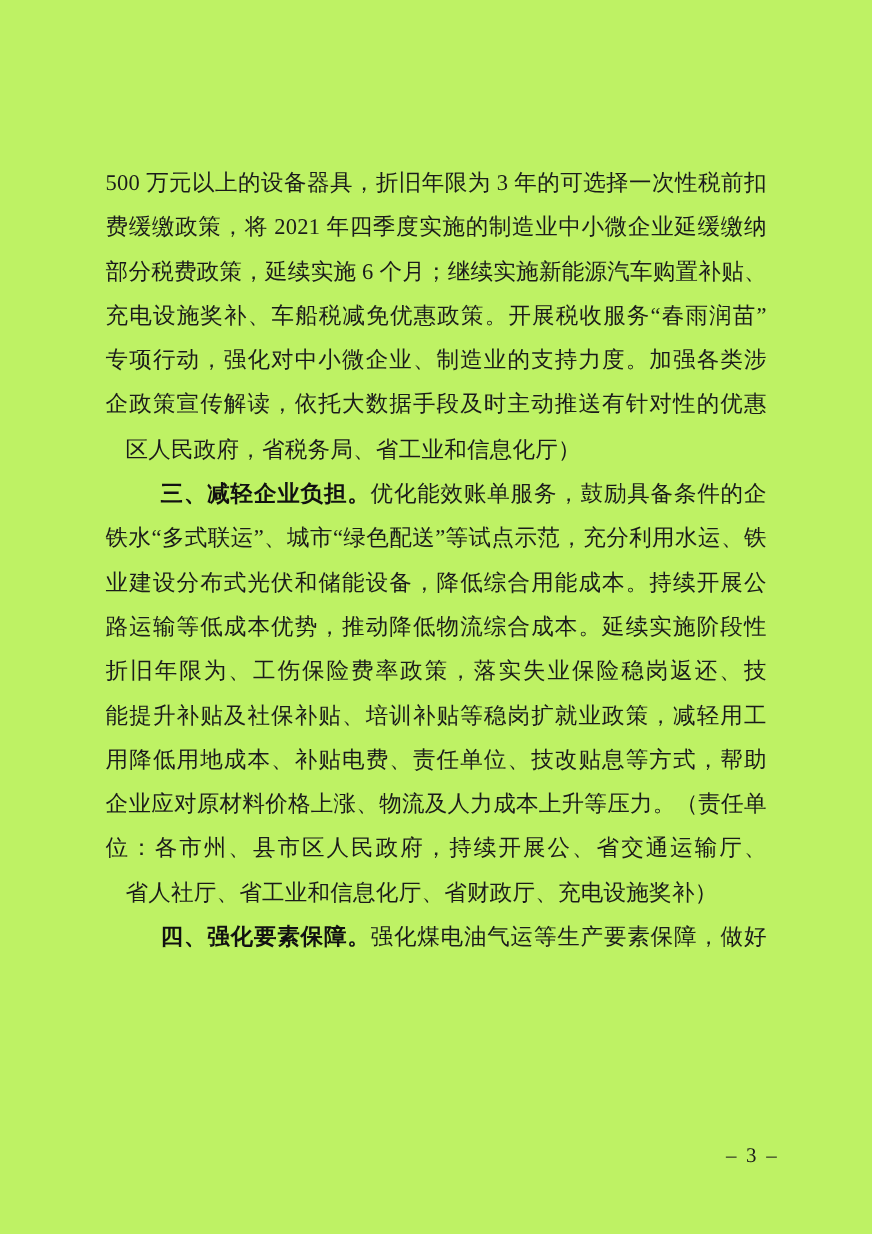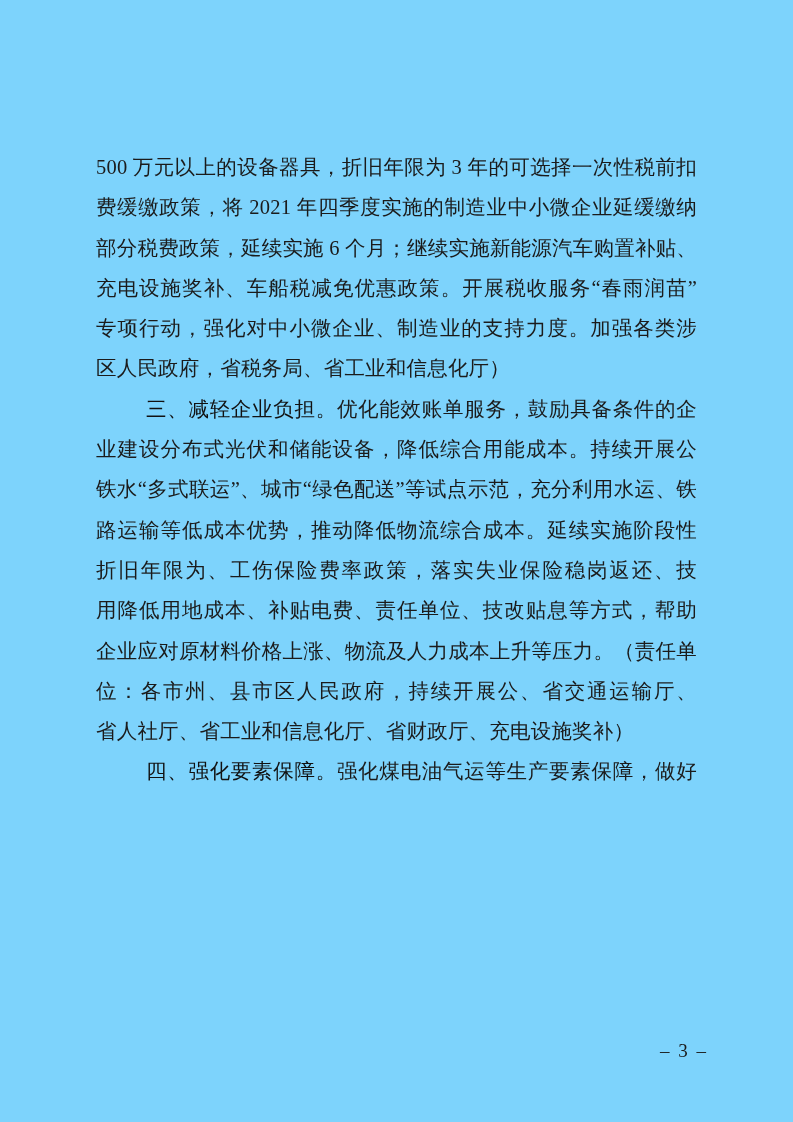--- a/index.html
+++ b/index.html
@@ -12,46 +12,47 @@
     background: #ffffff;
     position: relative;
     overflow: hidden;
     font-family: "Liberation Serif", "DejaVu Serif", serif;
     color: #1b1b1b;
   }
   .page {
     position: absolute;
     left: 0; top: 0;
     width: 793px; height: 1122px;
-    background: #7dd3fc;
+    background: #bef264;
   }
   .text-block {
     position: absolute;
     left: 96px;
     top: 147px;
     width: 601px;
   }
   .line {
     height: 40.3px;
     line-height: 40.3px;
     font-size: 20.5px;
     text-align: justify;
     text-align-last: justify;
     overflow: hidden;
     letter-spacing: 0.2px;
   }
   .line.para-end {
     text-align-last: left;
+    margin-left: 18px;
   }
   .line.indent {
     text-indent: 50px;
   }
   .hei {
     font-family: "Liberation Sans", "DejaVu Sans", sans-serif;
-    font-weight: 400;
+    font-weight: 700;
     color: #111111;
   }
   .song {
     font-weight: 400;
   }
   .page-number {
     position: absolute;
     top: 1040px;
     right: 85px;
     font-size: 19px;
@@ -64,26 +65,28 @@
 </head>
 <body>
 
 <div class="page">
   <div class="text-block" id="lines-container">
       <div class="line"><span class="song">500 万元以上的设备器具，折旧年限为 3 年的可选择一次性税前扣</span></div>
       <div class="line"><span class="song">费缓缴政策，将 2021 年四季度实施的制造业中小微企业延缓缴纳</span></div>
       <div class="line"><span class="song">部分税费政策，延续实施 6 个月；继续实施新能源汽车购置补贴、</span></div>
       <div class="line"><span class="song">充电设施奖补、车船税减免优惠政策。开展税收服务“春雨润苗”</span></div>
       <div class="line"><span class="song">专项行动，强化对中小微企业、制造业的支持力度。加强各类涉</span></div>
+      <div class="line"><span class="song">企政策宣传解读，依托大数据手段及时主动推送有针对性的优惠</span></div>
       <div class="line para-end"><span class="song">区人民政府，省税务局、省工业和信息化厅）</span></div>
       <div class="line indent"><span class="hei">三、减轻企业负担。</span><span class="song">优化能效账单服务，鼓励具备条件的企</span></div>
+      <div class="line"><span class="song">铁水“多式联运”、城市“绿色配送”等试点示范，充分利用水运、铁</span></div>
       <div class="line"><span class="song">业建设分布式光伏和储能设备，降低综合用能成本。持续开展公</span></div>
-      <div class="line"><span class="song">铁水“多式联运”、城市“绿色配送”等试点示范，充分利用水运、铁</span></div>
       <div class="line"><span class="song">路运输等低成本优势，推动降低物流综合成本。延续实施阶段性</span></div>
       <div class="line"><span class="song">折旧年限为、工伤保险费率政策，落实失业保险稳岗返还、技</span></div>
+      <div class="line"><span class="song">能提升补贴及社保补贴、培训补贴等稳岗扩就业政策，减轻用工</span></div>
       <div class="line"><span class="song">用降低用地成本、补贴电费、责任单位、技改贴息等方式，帮助</span></div>
       <div class="line"><span class="song">企业应对原材料价格上涨、物流及人力成本上升等压力。（责任单</span></div>
       <div class="line"><span class="song">位：各市州、县市区人民政府，持续开展公、省交通运输厅、</span></div>
       <div class="line para-end"><span class="song">省人社厅、省工业和信息化厅、省财政厅、充电设施奖补）</span></div>
       <div class="line indent"><span class="hei">四、强化要素保障。</span><span class="song">强化煤电油气运等生产要素保障，做好</span></div>
     </div>
   <div class="page-number">– 3 –</div>
 </div>
 
 </body></html>

